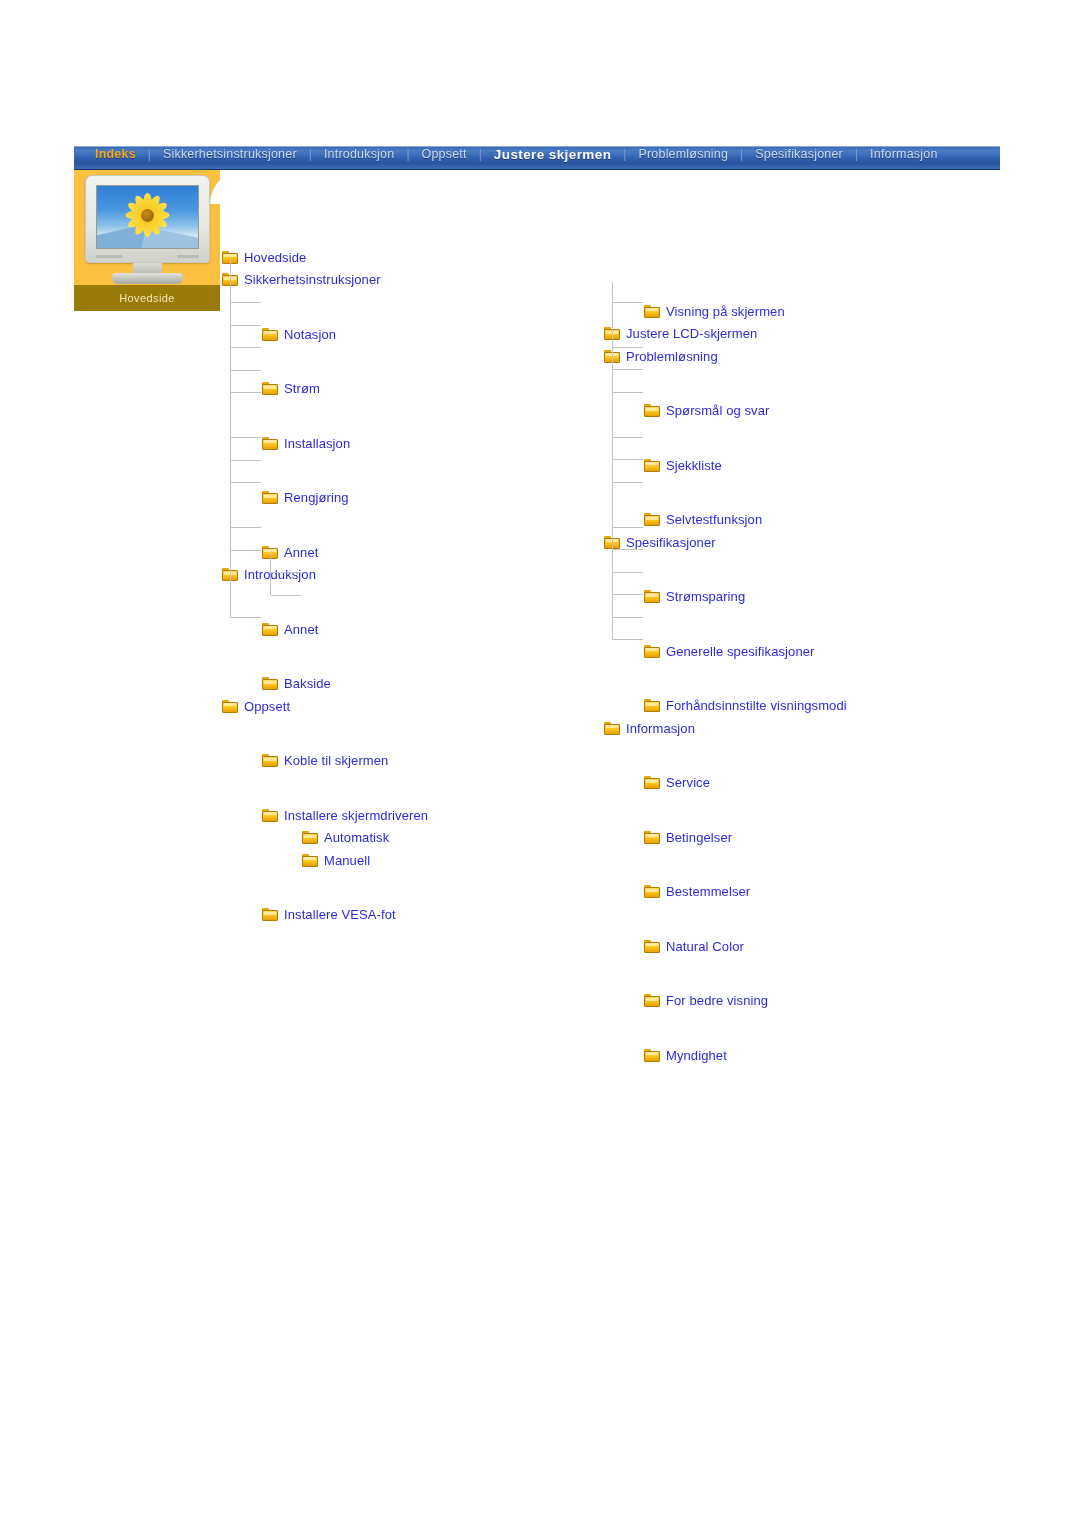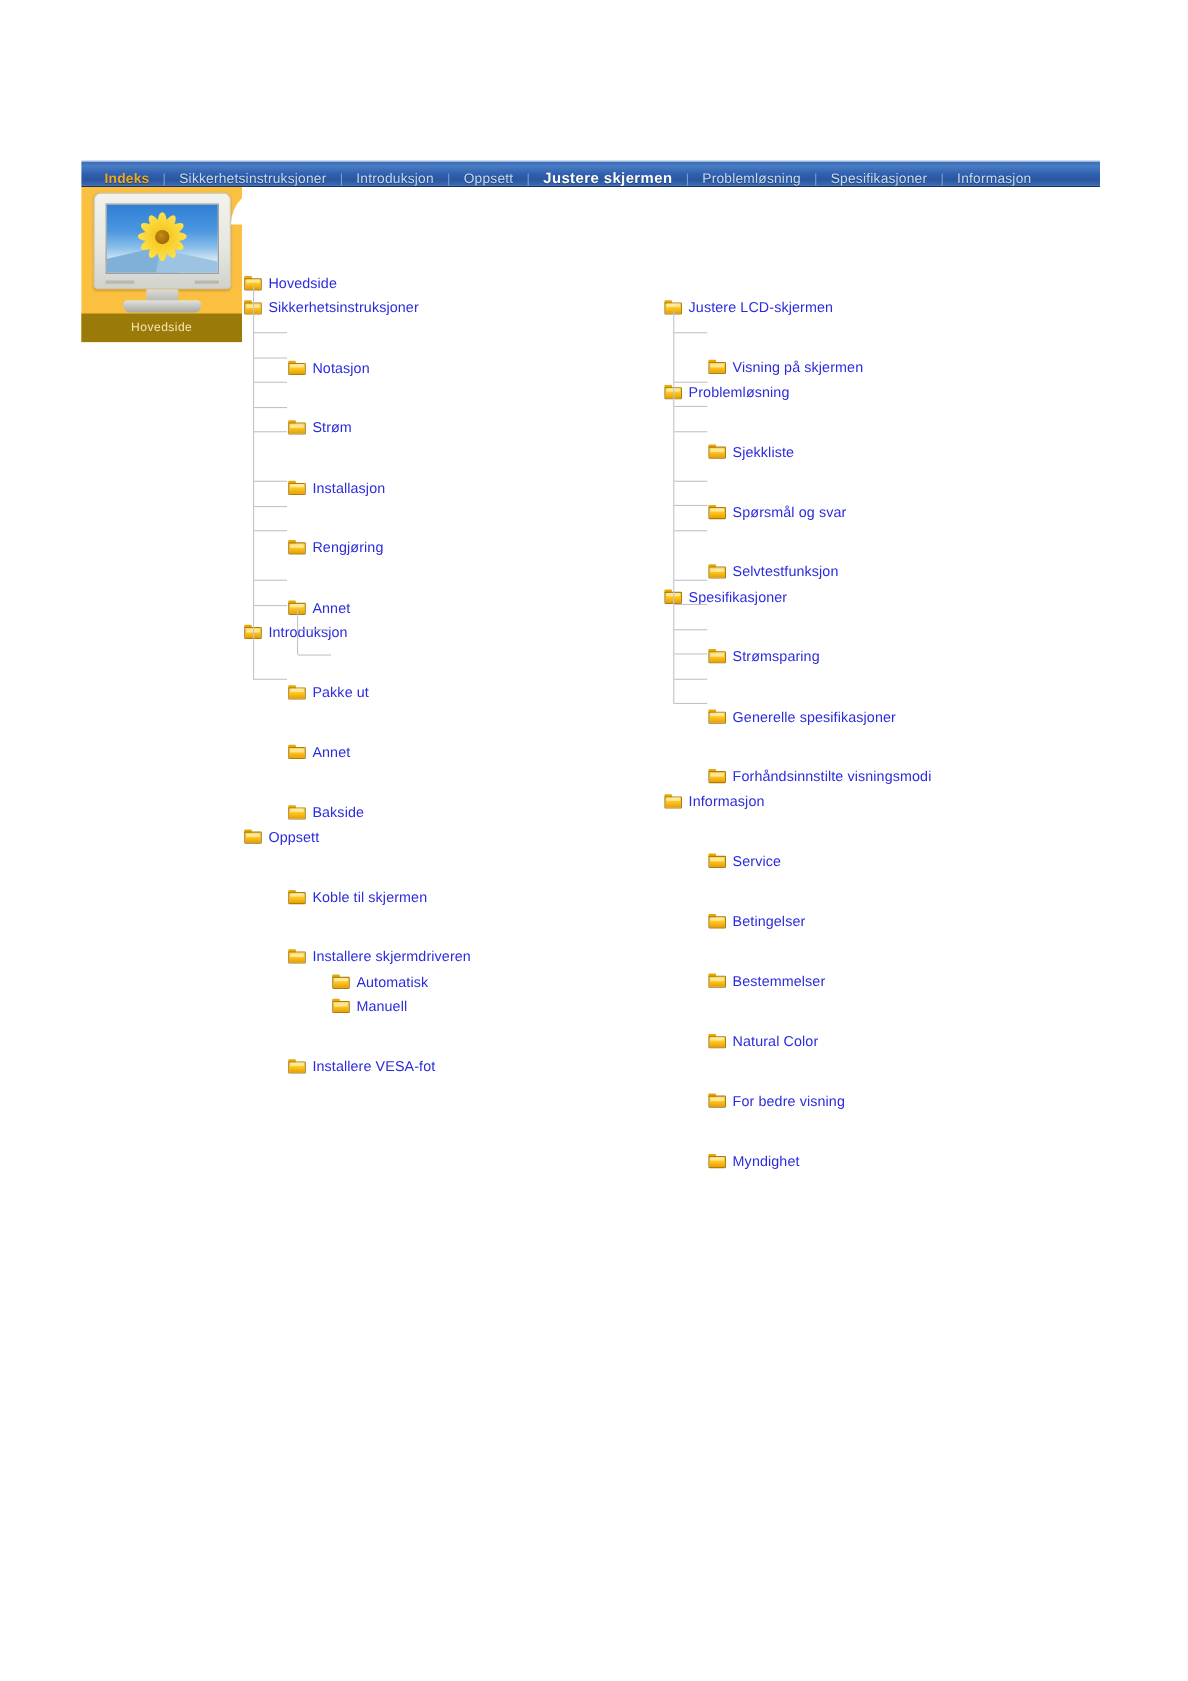--- a/index.html
+++ b/index.html
@@ -20,21 +20,21 @@
     position: absolute;
     left: 74px;
     top: 146px;
     width: 926px;
     height: 24px;
     background: linear-gradient(to bottom,
         #3a6cb5 0%, #4a7cc4 18%, #2f5fae 52%, #2a569f 75%, #3c6cb8 100%);
     border-top: 1px solid #8aa8d8;
     border-bottom: 1px solid #16335f;
     display: flex;
-    align-items: flex-end;
+    align-items: flex-start;
     box-sizing: border-box;
     padding-left: 10px;
   }
   .nav-item {
     font-size: 12.5px;
     letter-spacing: 0.2px;
     white-space: nowrap;
     padding: 0 11px;
     color: #c9d9ef;
     text-shadow: 0 1px 0 rgba(0,0,0,0.35);
@@ -373,28 +373,20 @@
           <span class="flap"></span>
         </span>
         <span class="node-label">Introduksjon</span>
       </div>
       <div class="node lvl2">
         <span class="folder">
           <span class="tab"></span>
           <span class="body"></span>
           <span class="flap"></span>
         </span>
-        <span class="node-label">Pakke ut</span>
-      </div>
-      <div class="node lvl2">
-        <span class="folder">
-          <span class="tab"></span>
-          <span class="body"></span>
-          <span class="flap"></span>
-        </span>
         <span class="node-label">Annet</span>
       </div>
       <div class="node lvl2">
         <span class="folder">
           <span class="tab"></span>
           <span class="body"></span>
           <span class="flap"></span>
         </span>
         <span class="node-label">Bakside</span>
       </div>
@@ -456,59 +448,59 @@
       <div class="elbow" style="left: 9px; width: 30px; top: 213.5px;"></div>
       <div class="elbow" style="left: 9px; width: 30px; top: 236px;"></div>
       <div class="elbow" style="left: 9px; width: 30px; top: 281px;"></div>
       <div class="elbow" style="left: 9px; width: 30px; top: 303.5px;"></div>
       <div class="elbow" style="left: 49px; width: 30px; top: 326px;"></div>
       <div class="elbow" style="left: 49px; width: 30px; top: 348.5px;"></div>
       <div class="elbow" style="left: 9px; width: 30px; top: 371px;"></div>
       <div class="trunk" style="left: 48px; top: 306.5px; height: 42px;"></div>
     </div>
   <div class="tree-col" id="col-right">
+      <div class="node lvl2">
+        <span class="folder">
+          <span class="tab"></span>
+          <span class="body"></span>
+          <span class="flap"></span>
+        </span>
+        <span class="node-label">Visning på skjermen</span>
+      </div>
       <div class="node lvl1">
         <span class="folder">
           <span class="tab"></span>
           <span class="body"></span>
           <span class="flap"></span>
         </span>
         <span class="node-label">Justere LCD-skjermen</span>
       </div>
-      <div class="node lvl2">
-        <span class="folder">
-          <span class="tab"></span>
-          <span class="body"></span>
-          <span class="flap"></span>
-        </span>
-        <span class="node-label">Visning på skjermen</span>
-      </div>
       <div class="node lvl1">
         <span class="folder">
           <span class="tab"></span>
           <span class="body"></span>
           <span class="flap"></span>
         </span>
         <span class="node-label">Problemløsning</span>
       </div>
       <div class="node lvl2">
         <span class="folder">
           <span class="tab"></span>
           <span class="body"></span>
           <span class="flap"></span>
         </span>
+        <span class="node-label">Spørsmål og svar</span>
+      </div>
+      <div class="node lvl2">
+        <span class="folder">
+          <span class="tab"></span>
+          <span class="body"></span>
+          <span class="flap"></span>
+        </span>
         <span class="node-label">Sjekkliste</span>
-      </div>
-      <div class="node lvl2">
-        <span class="folder">
-          <span class="tab"></span>
-          <span class="body"></span>
-          <span class="flap"></span>
-        </span>
-        <span class="node-label">Spørsmål og svar</span>
       </div>
       <div class="node lvl2">
         <span class="folder">
           <span class="tab"></span>
           <span class="body"></span>
           <span class="flap"></span>
         </span>
         <span class="node-label">Selvtestfunksjon</span>
       </div>
       <div class="node lvl1">

